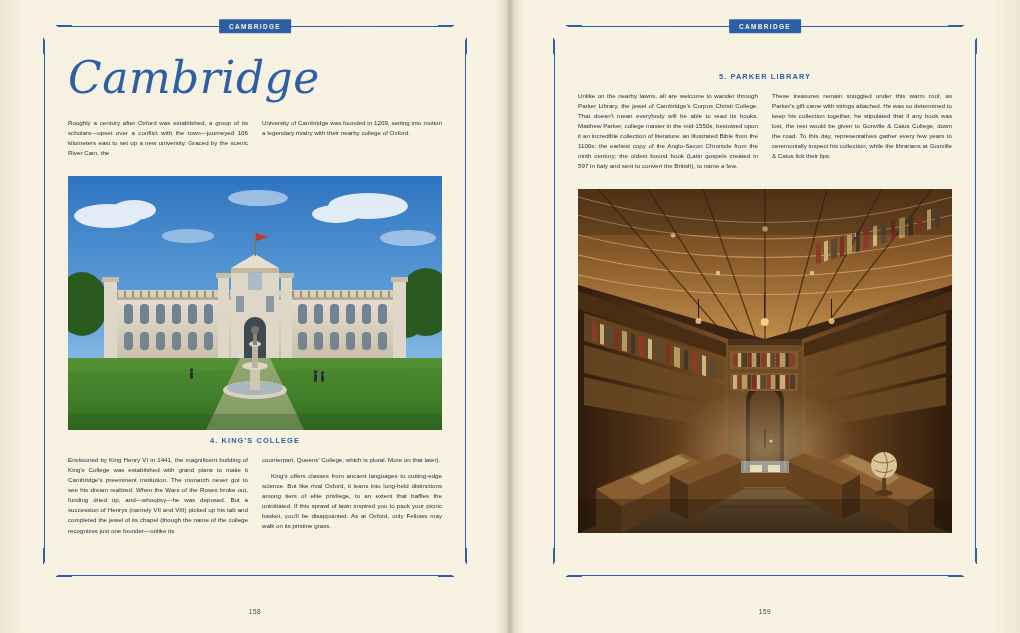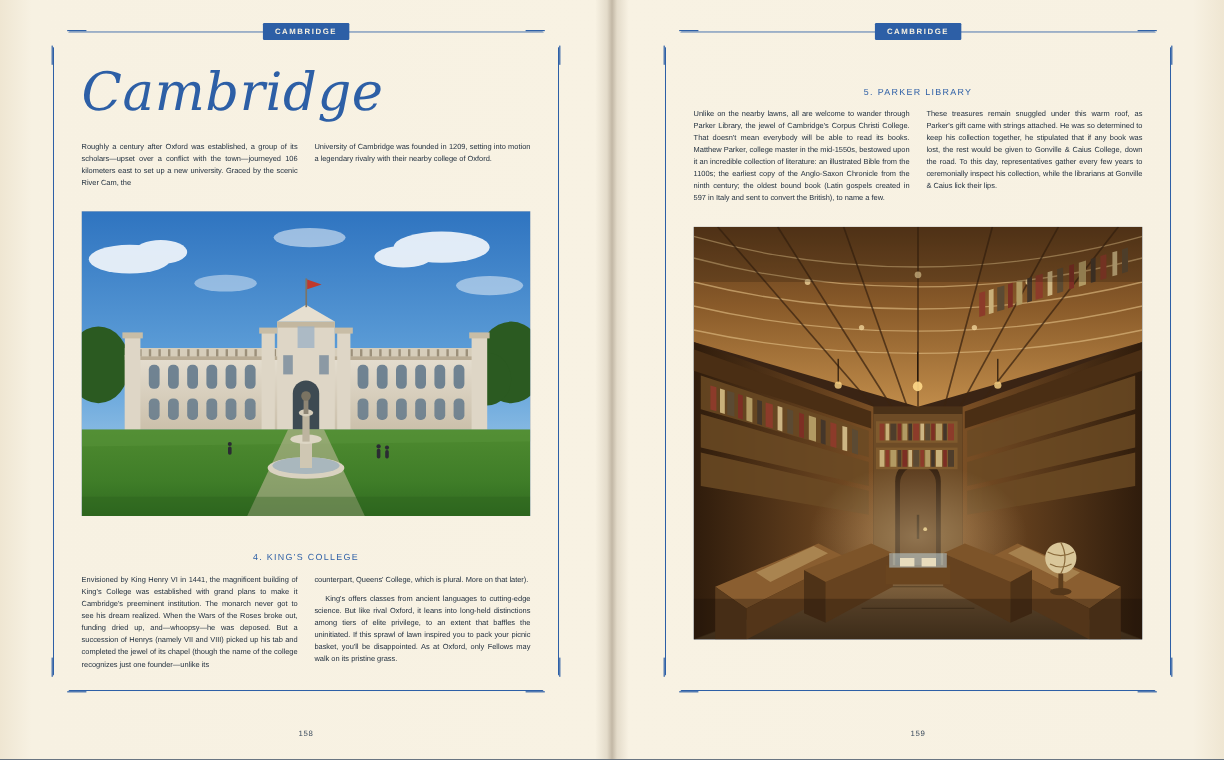--- a/index.html
+++ b/index.html
@@ -132,21 +132,21 @@
     font-size: 6.2px;
     line-height: 1.62;
     color: #22303f;
     text-align: justify;
     hyphens: auto;
   }
   .col p { margin: 0 0 6px 0; }
   .section-head {
     color: #2d5fa6;
     font-size: 7.4px;
-    font-weight: normal;
+    font-weight: bold;
     letter-spacing: 1.1px;
     text-align: center;
     margin: 0 0 10px 0;
   }
   .photo {
     position: relative;
     overflow: hidden;
     background: #9ab;
   }
   .pnum {
@@ -348,21 +348,21 @@
             <rect x="253" y="199" width="3" height="7" rx="1.4"></rect>
             <circle cx="254.5" cy="197" r="1.7"></circle>
             <rect x="122" y="196" width="3" height="7" rx="1.4"></rect>
             <circle cx="123.5" cy="194" r="1.7"></circle>
           </g>
 
           <rect x="0" y="238" width="374" height="16" fill="#2b5e1c" opacity="0.35"></rect>
         </svg>
       </div>
 
-      <h2 class="section-head" style="margin-top:30px;">4. KING'S COLLEGE</h2>
+      <h2 class="section-head" style="margin-top:6px;">4. KING'S COLLEGE</h2>
 
       <div class="cols">
         <div class="col">
           <p>Envisioned by King Henry VI in 1441, the magnificent building of King's College was established with grand plans to make it Cambridge's preeminent institution. The monarch never got to see his dream realized. When the Wars of the Roses broke out, funding dried up, and—whoopsy—he was deposed. But a succession of Henrys (namely VII and VIII) picked up his tab and completed the jewel of its chapel (though the name of the college recognizes just one founder—unlike its</p>
         </div>
         <div class="col">
           <p>counterpart, Queens' College, which is plural. More on that later).</p>
           <p class="indent">King's offers classes from ancient languages to cutting-edge science. But like rival Oxford, it leans into long-held distinctions among tiers of elite privilege, to an extent that baffles the uninitiated. If this sprawl of lawn inspired you to pack your picnic basket, you'll be disappointed. As at Oxford, only Fellows may walk on its pristine grass.</p>
         </div>
       </div>

